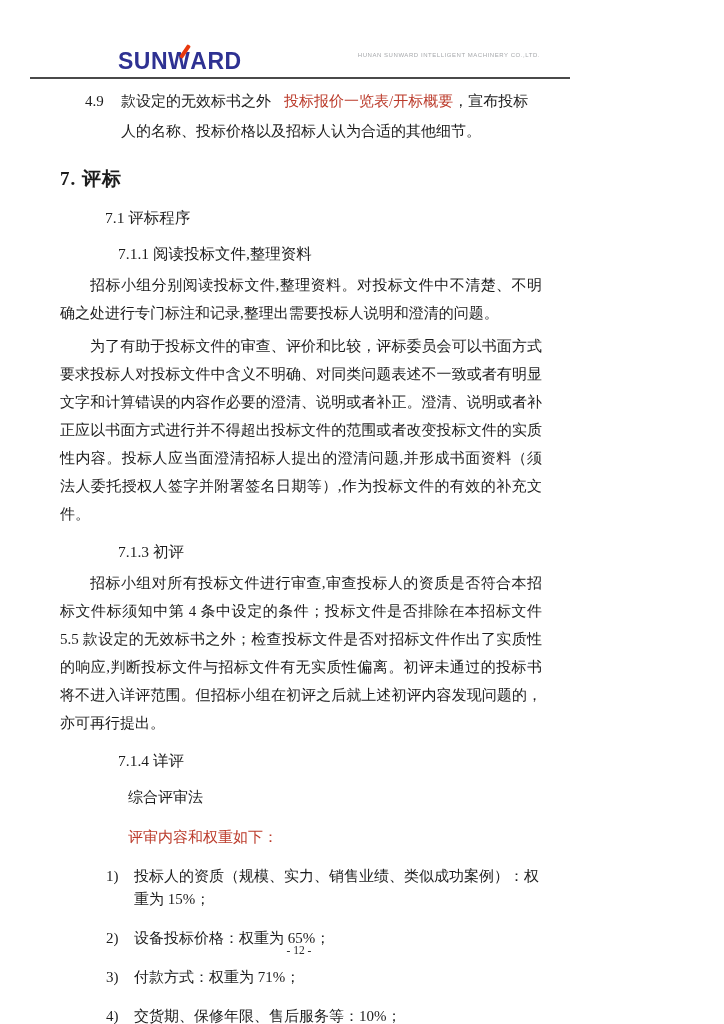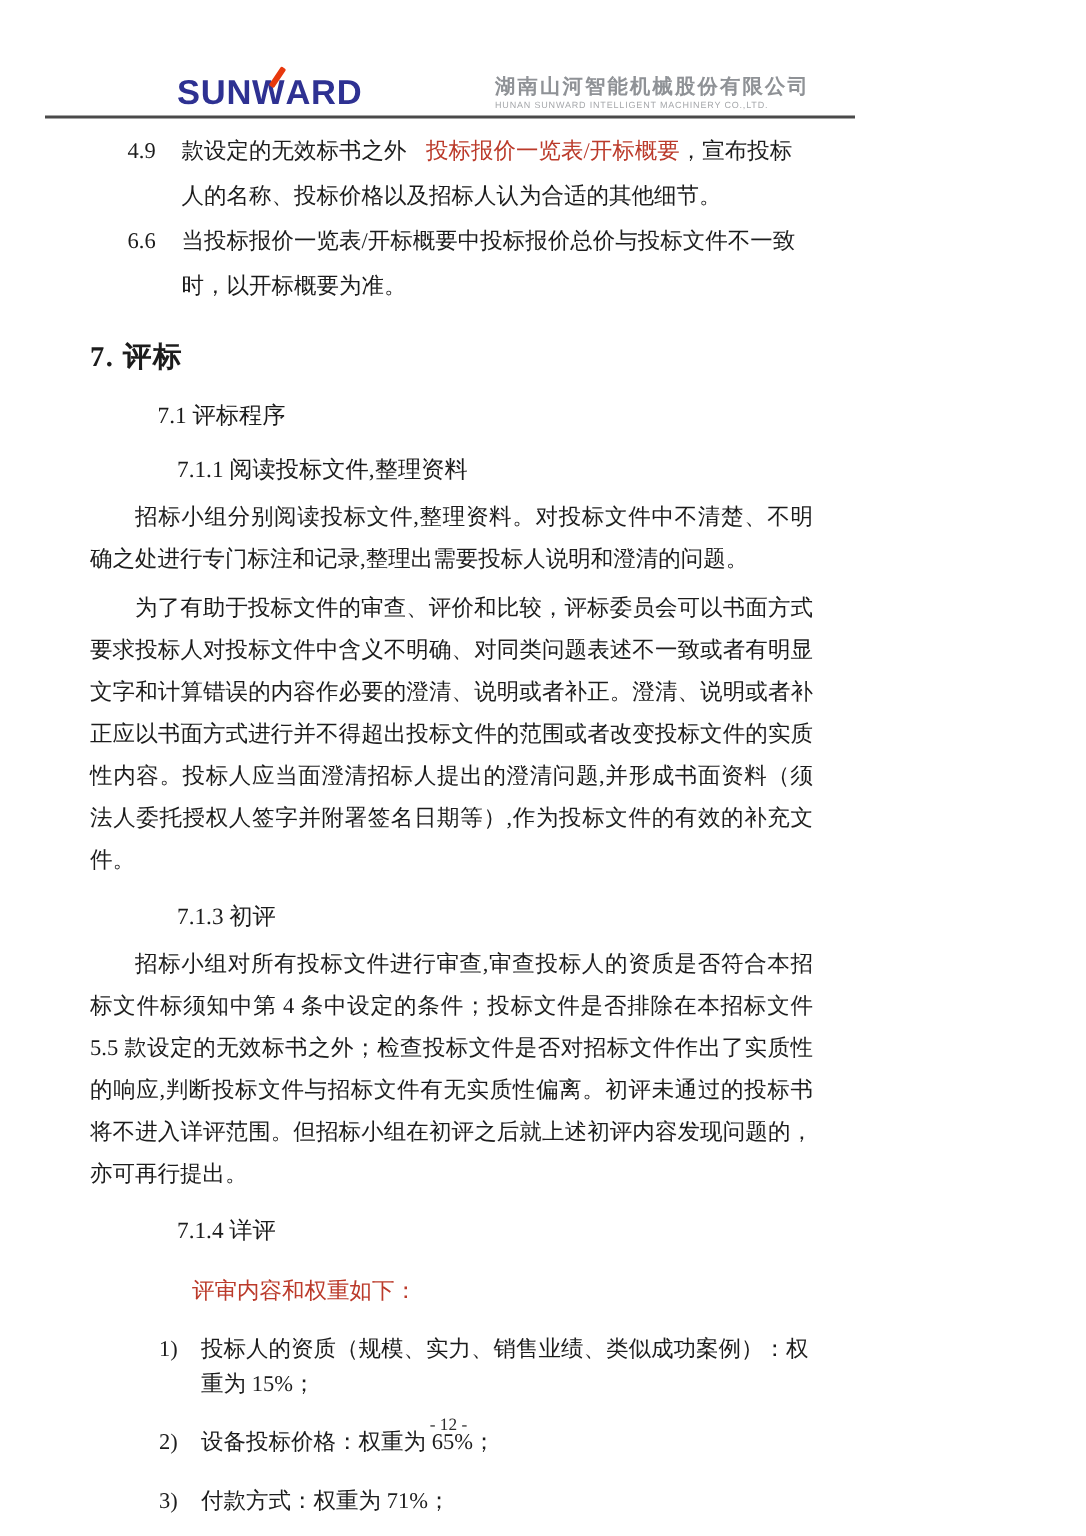--- a/index.html
+++ b/index.html
@@ -81,52 +81,48 @@
 </head>
 <body>
 
 <div class="page">
 
   <div class="header">
     <div class="logo">
       <span>SUN</span><span class="w-wrap"><span>W</span><span class="w-mark"></span></span><span>ARD</span>
     </div>
     <div class="company">
-      <div class="company-cn">湖南山河智能机械股份有限公司</div>
       <div class="company-en">HUNAN SUNWARD INTELLIGENT MACHINERY CO.,LTD.</div>
     </div>
     <div class="header-rule"></div>
   </div>
 
   <div class="content">
 
     <div class="clause">
       <span class="clause-num">4.9</span>
       <span class="clause-text"><span>款设定的无效标书之外</span><span class="red-inline">投标报价一览表/开标概要</span><span>，宣布投标人的名称、投标价格以及招标人认为合适的其他细节。</span></span>
     </div>
 
-    <div class="clause">
-      <span class="clause-num">6.6</span>
-      <span class="clause-text">当投标报价一览表/开标概要中投标报价总价与投标文件不一致时，以开标概要为准。</span>
-    </div>
 
     <div class="h-sec">7.  评标</div>
 
     <div class="h-sub1">7.1 评标程序</div>
 
     <div class="h-sub2">7.1.1 阅读投标文件,整理资料</div>
     <p class="para">招标小组分别阅读投标文件,整理资料。对投标文件中不清楚、不明确之处进行专门标注和记录,整理出需要投标人说明和澄清的问题。</p>
 
     <p class="para">为了有助于投标文件的审查、评价和比较，评标委员会可以书面方式要求投标人对投标文件中含义不明确、对同类问题表述不一致或者有明显文字和计算错误的内容作必要的澄清、说明或者补正。澄清、说明或者补正应以书面方式进行并不得超出投标文件的范围或者改变投标文件的实质性内容。投标人应当面澄清招标人提出的澄清问题,并形成书面资料（须法人委托授权人签字并附署签名日期等）,作为投标文件的有效的补充文件。</p>
 
     <div class="h-sub2">7.1.3 初评</div>
     <p class="para">招标小组对所有投标文件进行审查,审查投标人的资质是否符合本招标文件标须知中第 4 条中设定的条件；投标文件是否排除在本招标文件 5.5 款设定的无效标书之外；检查投标文件是否对招标文件作出了实质性的响应,判断投标文件与招标文件有无实质性偏离。初评未通过的投标书将不进入详评范围。但招标小组在初评之后就上述初评内容发现问题的，亦可再行提出。</p>
 
     <div class="h-sub2">7.1.4 详评</div>
 
+    <div class="method-line">综合评审法</div>
 
     <div class="red-line">评审内容和权重如下：</div>
 
     <div class="weights">
       <div class="weight-item">
         <span class="weight-num">1)</span>
         <span class="weight-text">投标人的资质（规模、实力、销售业绩、类似成功案例）：权重为 15%；</span>
       </div>
       <div class="weight-item">
         <span class="weight-num">2)</span>

